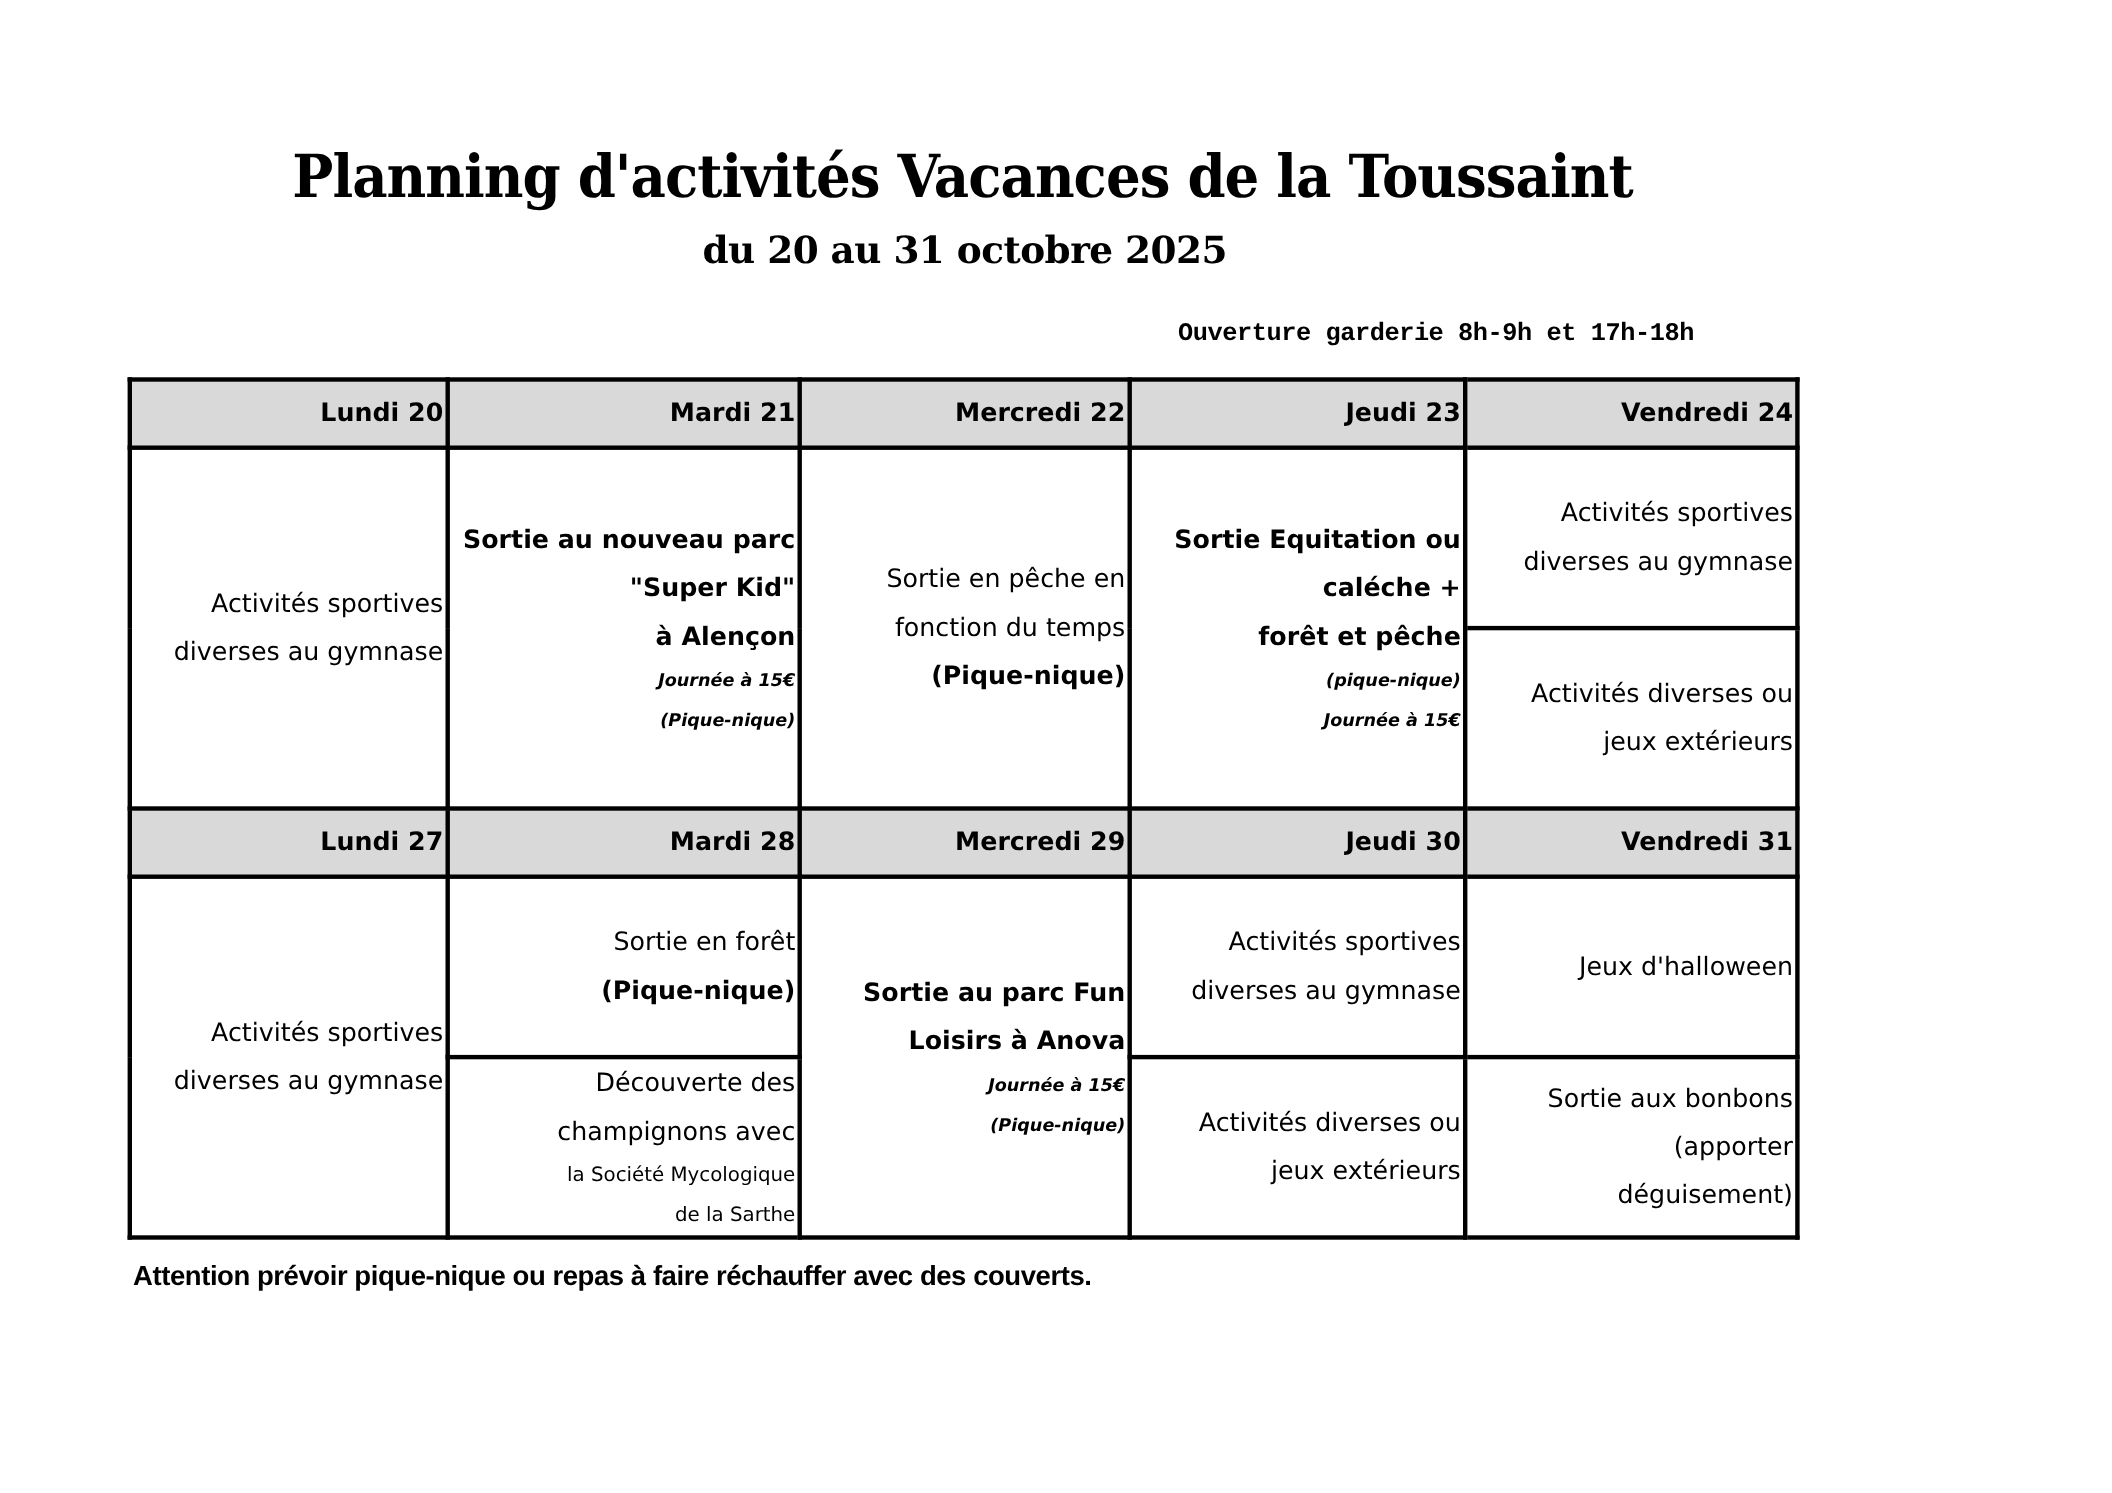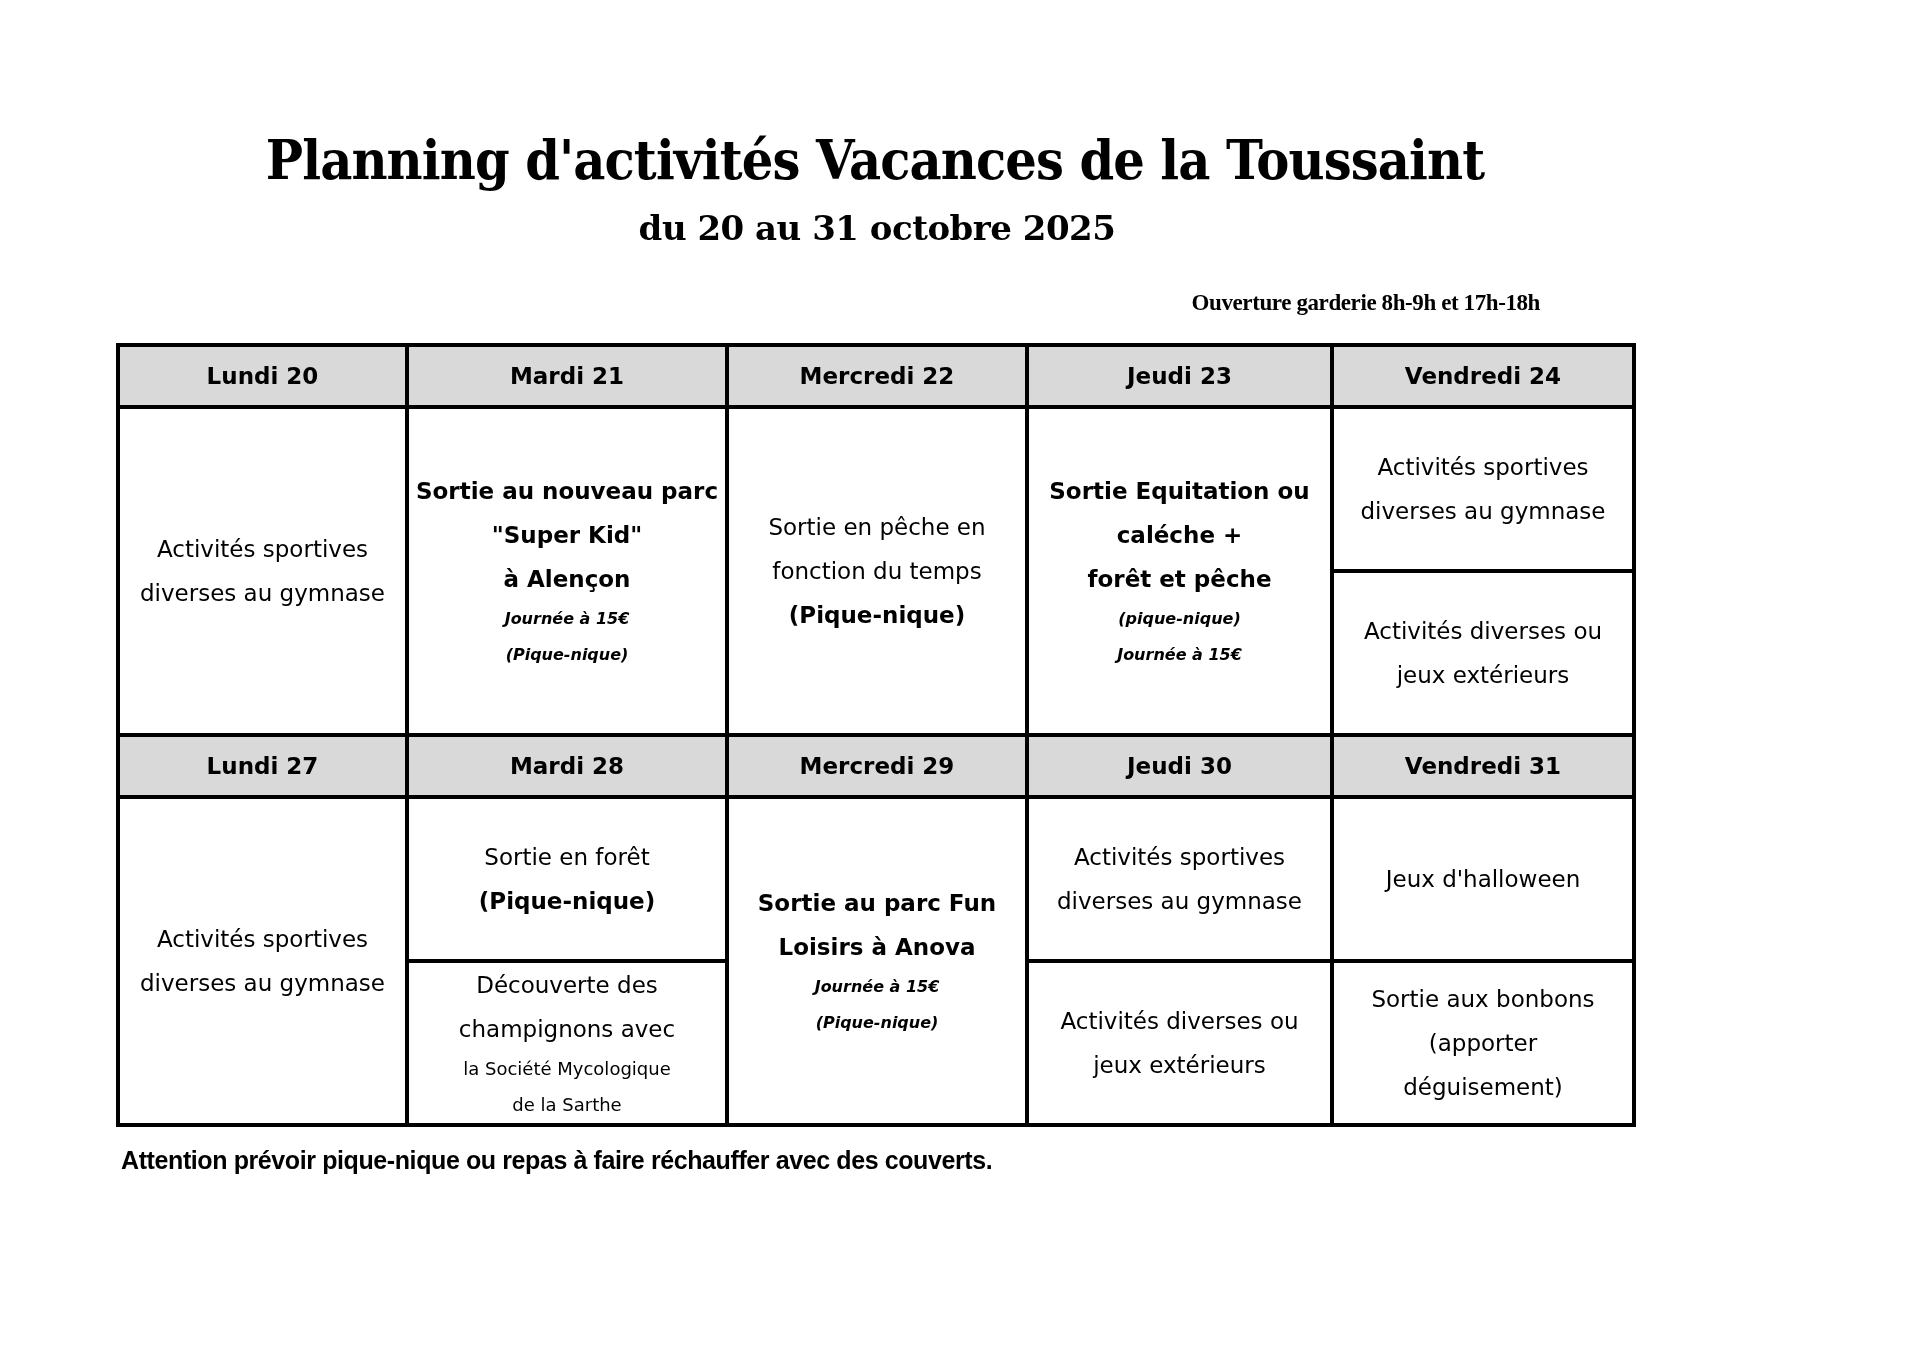--- a/index.html
+++ b/index.html
@@ -9,29 +9,29 @@
     font-family:"DejaVu Serif", "Liberation Serif", serif; font-weight:bold;
     font-size:54px; letter-spacing:-1px; transform:scaleX(0.92); transform-origin:875px 0;
   }
   .subtitle {
     position:absolute; left:2px; width:1750px; top:208px; text-align:center;
     font-family:"DejaVu Serif", "Liberation Serif", serif; font-weight:bold;
     font-size:34px; letter-spacing:-0.5px;
   }
   .garderie {
     position:absolute; left:1020px; width:520px; top:290px; text-align:right;
-    font-family:Liberation Serif, serif; font-weight:bold;
+    font-family:Liberation Mono, monospace; font-weight:bold;
     font-size:23px; letter-spacing:-0.4px;
   }
   table.planning {
     position:absolute; left:116px; top:343px; border-collapse:collapse;
     table-layout:fixed; width:1516px;
   }
   table.planning td {
-    border:4px solid #000; text-align:center; vertical-align:middle; padding:0 2px;
+    border:4px solid #000; text-align:right; vertical-align:middle; padding:0 2px;
     font-family:"DejaVu Sans", "Liberation Sans", sans-serif; font-size:23px; line-height:44px;
   }
   td.day-header {
     background:#d9d9d9; height:58px; font-family:"Liberation Sans", "DejaVu Sans", sans-serif;
     font-weight:bold; font-size:34px; line-height:40px;
   }
   tr.half-row td { height:160px; }
   .b { font-weight:bold; }
   .i { font-style:italic; font-weight:bold; font-size:16px; line-height:36px; }
   .small { font-size:18px; line-height:36px; }

